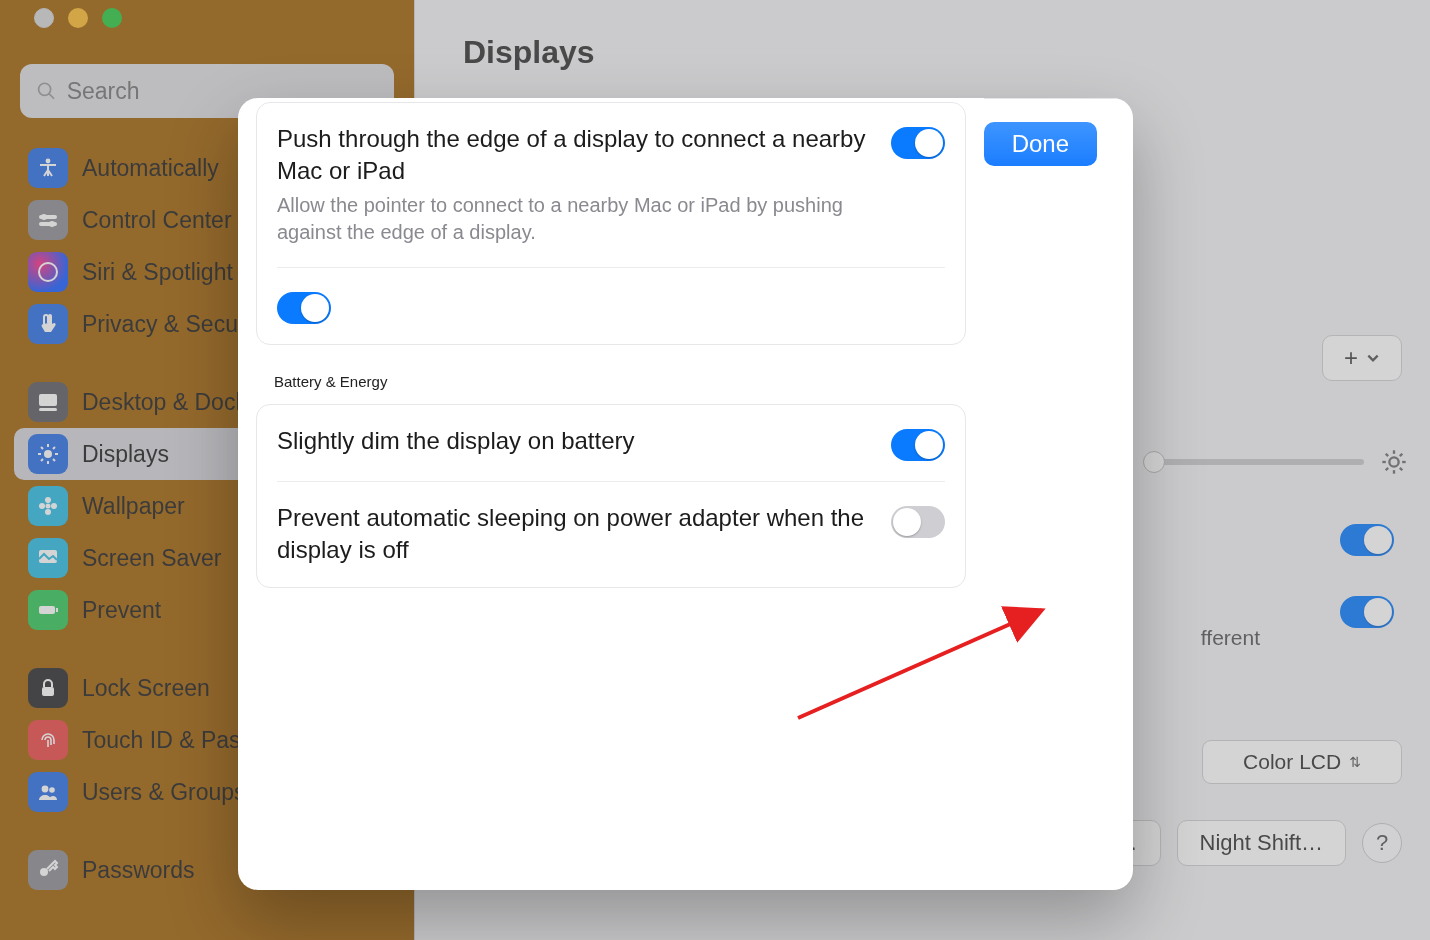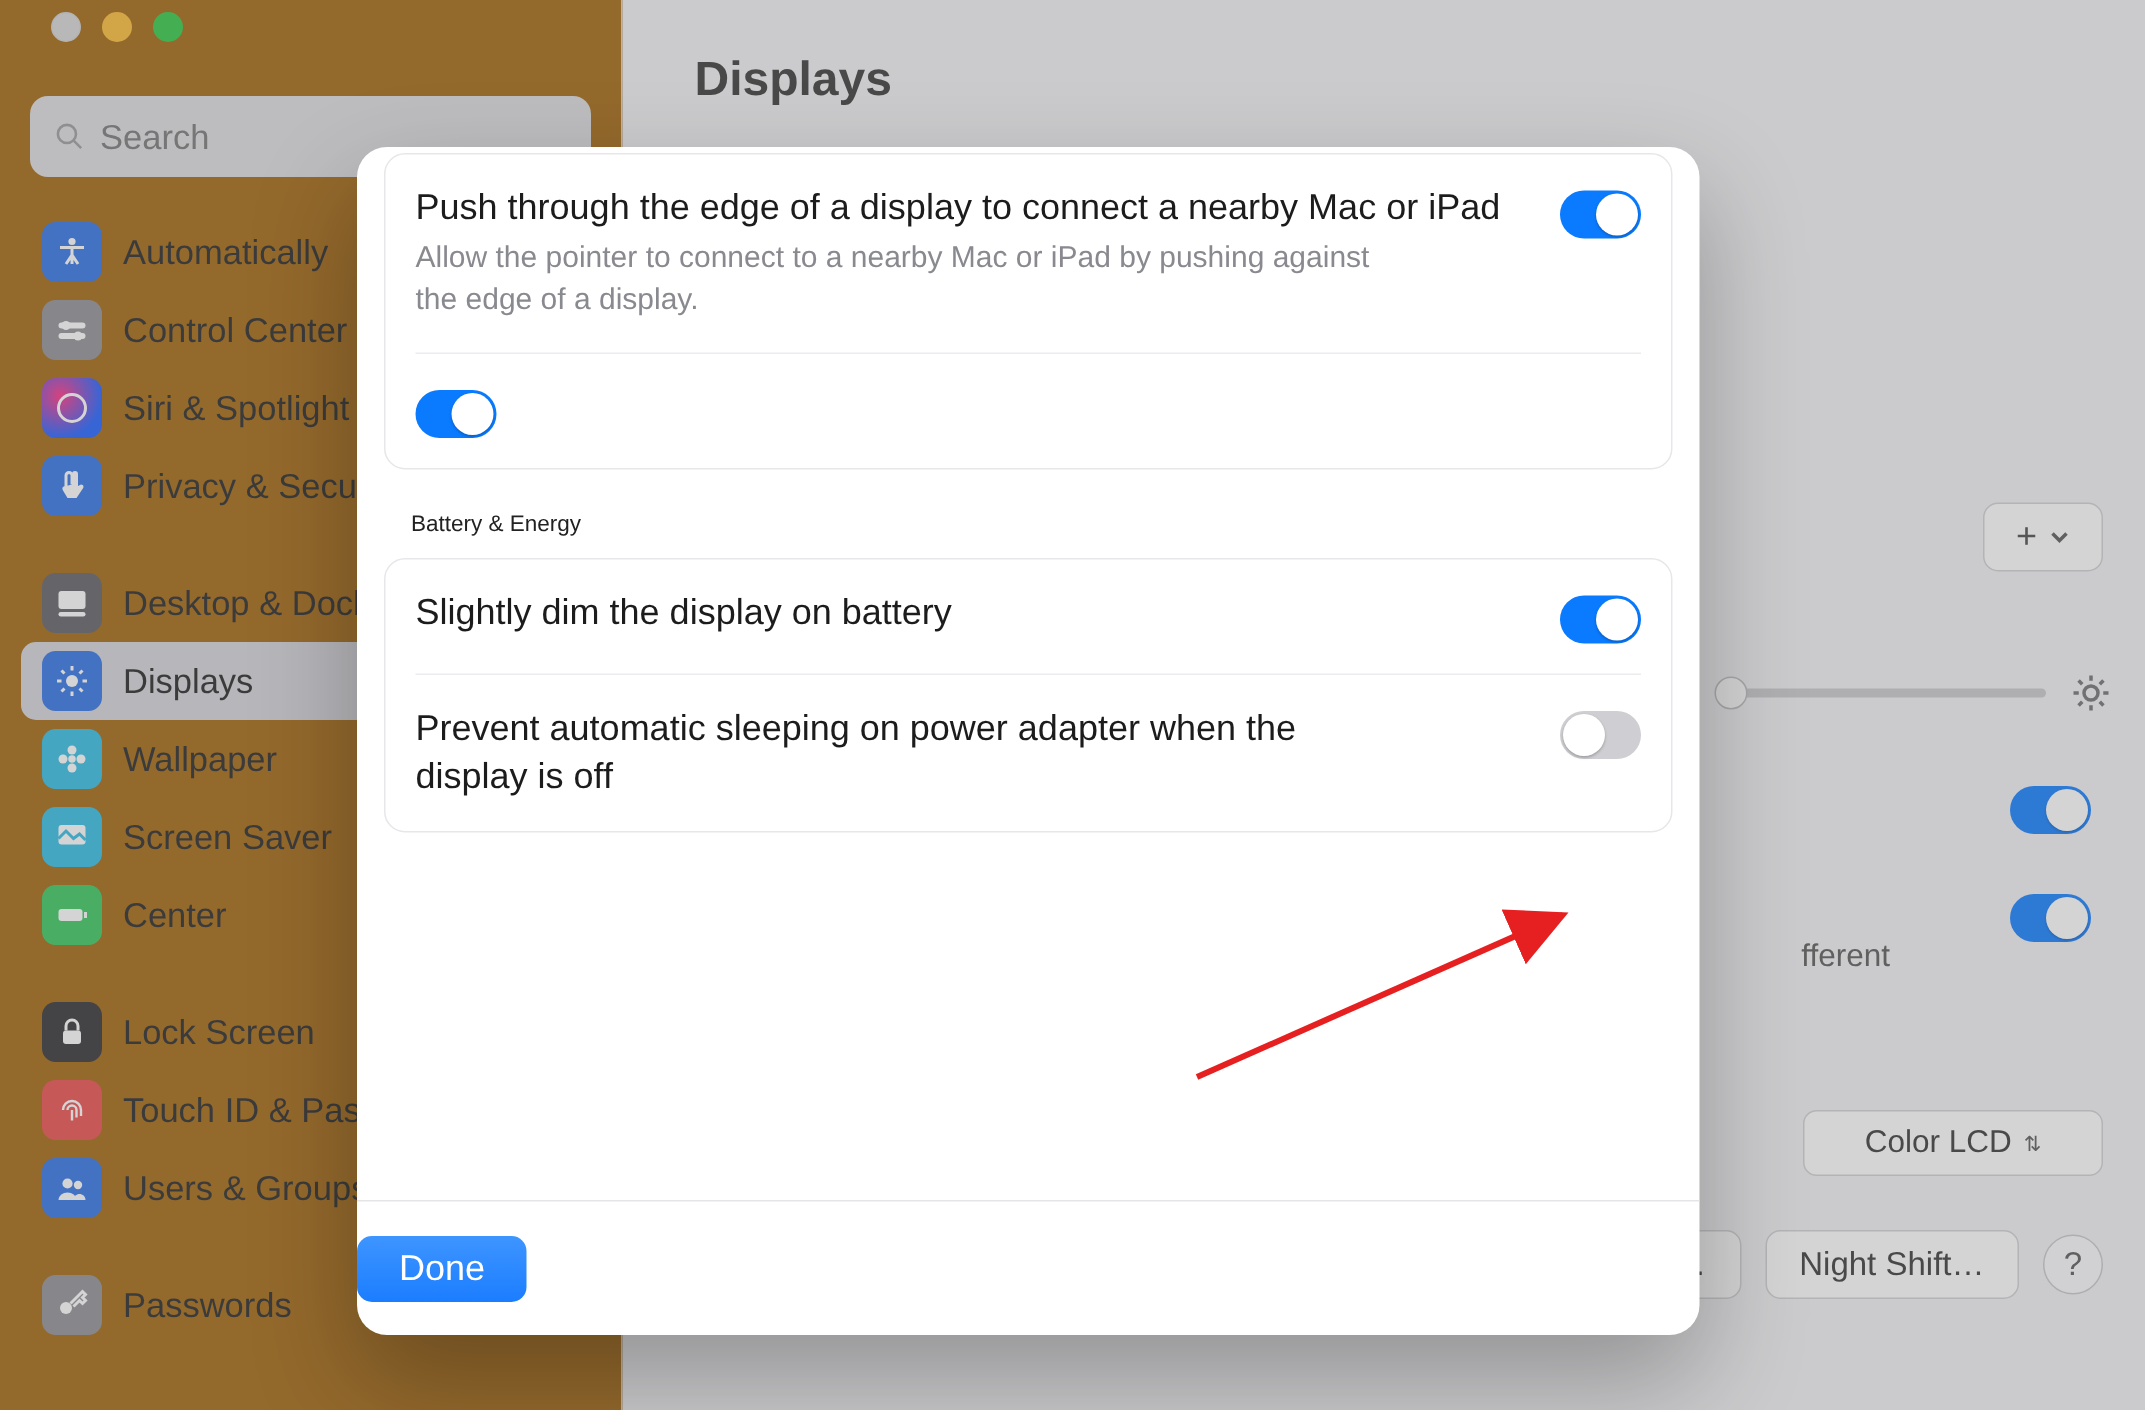--- a/index.html
+++ b/index.html
@@ -115,21 +115,21 @@
   
   .scrim{
     position:absolute;inset:0;background:rgba(120,120,124,.32);
   }
 
   
   .modal{
     position:absolute; left:238px; top:98px; width:895px; height:792px;
     background:#fff; border-radius:20px;
     box-shadow:0 30px 70px rgba(0,0,0,.28);
-    display:flex;flex-direction:column; overflow:hidden;
+    display:flex;flex-direction:row; overflow:hidden;
   }
   .modal-scroll{flex:1;overflow:hidden;padding:0 16px;}
   .setting-group{
     background:#fff;border:1px solid #e7e7ea;border-radius:14px;
     margin:0 2px 28px 2px; padding: 0 20px;
   }
   .setting-row{
     display:flex; gap:24px; padding:20px 0;
     align-items:flex-start;
   }
@@ -262,21 +262,21 @@
             </div>
             <span>Screen Saver</span>
           </div>
           <div class="side-item">
             <div class="side-icon-box ic-green">
               <svg viewBox="0 0 24 24">
                 <rect x="3" y="8" width="16" height="8" rx="2" fill="#fff"></rect>
                 <rect x="20" y="10" width="2" height="4" fill="#fff"></rect>
               </svg>
             </div>
-            <span>Center</span>
+            <span>Prevent</span>
           </div>
           <div class="side-spacer"></div>
           <div class="side-item">
             <div class="side-icon-box ic-black">
               <svg viewBox="0 0 24 24">
                 <rect x="6" y="11" width="12" height="9" rx="2" fill="#fff"></rect>
                 <path d="M8 11V8a4 4 0 018 0v3" stroke="#fff" stroke-width="2" fill="none"></path>
               </svg>
             </div>
             <span>Lock Screen</span>

